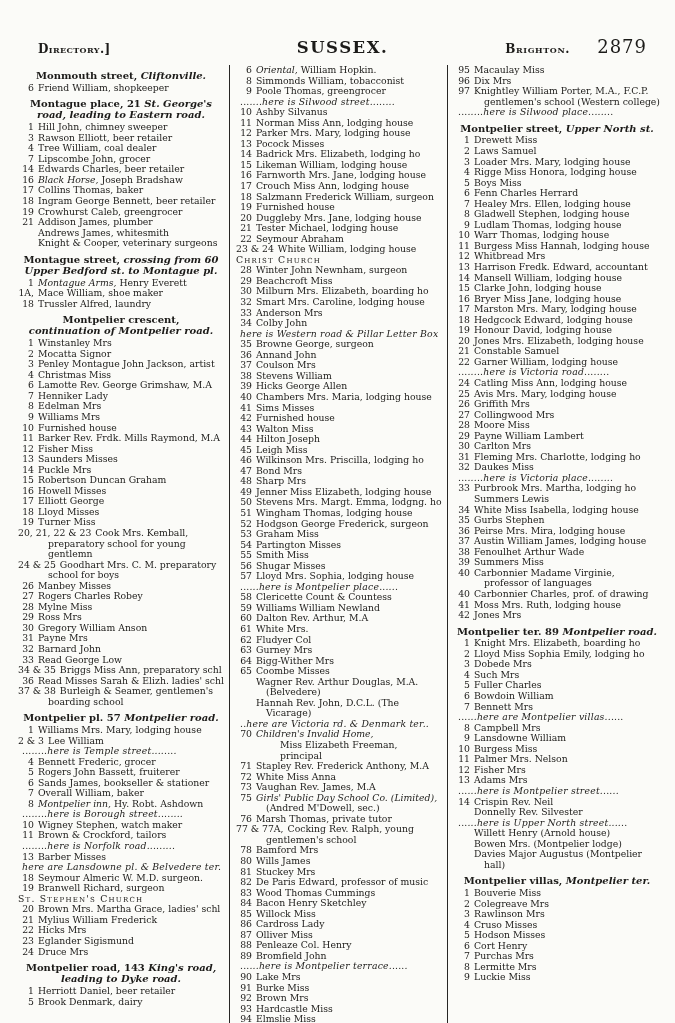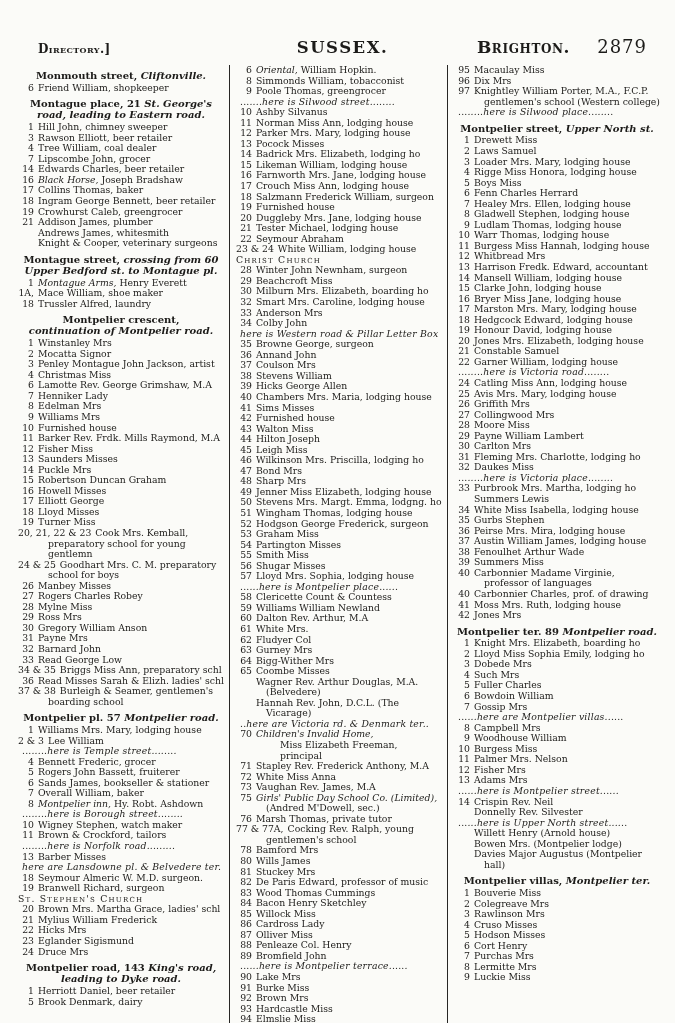--- a/index.html
+++ b/index.html
@@ -8,21 +8,21 @@
     background:#fbfbf8;color:#1c1b19;
     font-family:"DejaVu Serif", serif;
     -webkit-font-smoothing:antialiased;
   }
   .sheet{padding:36px 10px 16px 12px;}
   
   .pagehead{display:flex;align-items:baseline;margin:0 18px 8px 26px;}
   .ph-left{flex:1;font-variant:small-caps;font-weight:bold;font-size:12px;letter-spacing:.4px;}
   .ph-center{font-weight:bold;font-size:16.5px;letter-spacing:1.5px;}
   .ph-right{flex:1;text-align:right;white-space:nowrap;}
-  .ph-town{font-variant:small-caps;font-weight:bold;font-size:17px;letter-spacing:.6px;margin-right:22px;}
+  .ph-town{font-variant:small-caps;font-weight:bold;font-size:12px;letter-spacing:.6px;margin-right:22px;}
   .ph-num{font-size:18px;letter-spacing:1px;}
   
   .cols{display:flex;align-items:stretch;}
   .col{flex:1;min-width:0;padding:0 5px 0 6px;}
   .col + .col{border-left:1.2px solid #272624;}
   
   .entry,.crossref,.cont,.church{font-size:9.3px;line-height:10.55px;}
   .entry{padding-left:30px;text-indent:-30px;}
   .entry .num{display:inline-block;min-width:16px;text-align:right;margin-right:4px;text-indent:0;white-space:nowrap;}
   .entry .i{font-style:italic;}
@@ -284,24 +284,24 @@
         <div class="entry"><span class="num">42</span><span>Jones Mrs</span></div>
         <div class="heading">
           <span class="h-line"><span class="b">Montpelier ter. 89 </span><span class="i">Montpelier road.</span></span>
         </div>
         <div class="entry"><span class="num">1</span><span>Knight Mrs. Elizabeth, boarding ho</span></div>
         <div class="entry"><span class="num">2</span><span>Lloyd Miss Sophia Emily, lodging ho</span></div>
         <div class="entry"><span class="num">3</span><span>Dobede Mrs</span></div>
         <div class="entry"><span class="num">4</span><span>Such Mrs</span></div>
         <div class="entry"><span class="num">5</span><span>Fuller Charles</span></div>
         <div class="entry"><span class="num">6</span><span>Bowdoin William</span></div>
-        <div class="entry"><span class="num">7</span><span>Gossip Mrs</span></div>
+        <div class="entry"><span class="num">7</span><span>Bennett Mrs</span></div>
         <div class="crossref">......here are Montpelier villas......</div>
         <div class="entry"><span class="num">8</span><span>Campbell Mrs</span></div>
-        <div class="entry"><span class="num">9</span><span>Woodhouse William</span></div>
+        <div class="entry"><span class="num">9</span><span>Lansdowne William</span></div>
         <div class="entry"><span class="num">10</span><span>Burgess Miss</span></div>
         <div class="entry"><span class="num">11</span><span>Palmer Mrs. Nelson</span></div>
         <div class="entry"><span class="num">12</span><span>Fisher Mrs</span></div>
         <div class="entry"><span class="num">13</span><span>Adams Mrs</span></div>
         <div class="crossref">......here is Montpelier street......</div>
         <div class="entry"><span class="num">14</span><span>Crispin Rev. Neil</span></div>
         <div class="entry"><span class="num"></span><span>Donnelly Rev. Silvester</span></div>
         <div class="crossref">......here is Upper North street......</div>
         <div class="entry"><span class="num"></span><span>Willett Henry (Arnold house)</span></div>
         <div class="entry"><span class="num"></span><span>Bowen Mrs. (Montpelier lodge)</span></div>

